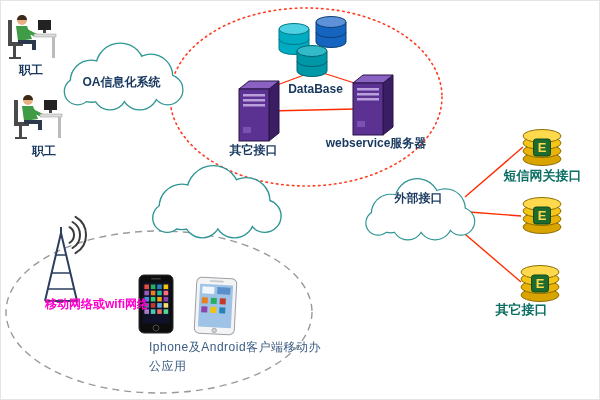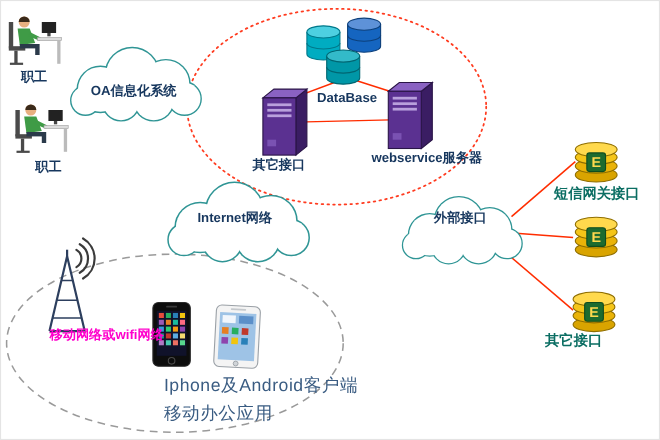--- a/index.html
+++ b/index.html
@@ -10,21 +10,21 @@
   }
   #stage svg{position:absolute;left:0;top:0;}
   .lbl{
     position:absolute;font-weight:bold;font-size:12px;color:#17375e;
     text-align:center;white-space:nowrap;line-height:1.2;
   }
   .lbl.teal{color:#0b6e63;font-size:13px;}
   .lbl.magenta{color:#ff00cc;}
   .lbl.clients{
     white-space:normal;text-align:left;font-weight:normal;
-    color:#3a5c82;font-size:16px;line-height:1.6;letter-spacing:.5px;
+    color:#3a5c82;font-size:12px;line-height:1.6;letter-spacing:.5px;
   }
   svg text{font-family:"Liberation Sans",sans-serif;}
 </style>
 </head>
 <body>
 
 <div id="stage">
 
   <svg width="600" height="400" viewBox="0 0 600 400">
     <defs>
@@ -208,26 +208,25 @@
       <rect x="15" y="29" width="6" height="6" fill="#f1c40f"></rect>
       <rect x="24" y="29" width="6" height="6" fill="#2980b9"></rect>
       <circle cx="20" cy="52.5" r="2.2" fill="#d0d4d8" stroke="#9aa0a6" stroke-width="0.8"></circle>
     </g>
   </svg>
 
   <div class="lbl" style="left:-1px;top:62px;width:62px;">职工</div>
   <div class="lbl" style="left:12px;top:143px;width:62px;">职工</div>
 
   <div class="lbl" style="left:68px;top:74px;width:105px;">OA信息化系统</div>
-  <div class="lbl" style="left:160px;top:190px;width:105px;">Internet网络</div>
   <div class="lbl" style="left:375px;top:190px;width:85px;">外部接口</div>
 
   <div class="lbl" style="left:272px;top:81px;width:85px;">DataBase</div>
   <div class="lbl" style="left:210px;top:142px;width:85px;">其它接口</div>
-  <div class="lbl" style="left:332px;top:135px;width:110px;">webservice服务器</div>
+  <div class="lbl" style="left:320px;top:135px;width:110px;">webservice服务器</div>
 
   <div class="lbl teal" style="left:494px;top:167px;width:95px;">短信网关接口</div>
   <div class="lbl teal" style="left:478px;top:301px;width:85px;">其它接口</div>
 
   <div class="lbl magenta" style="left:16px;top:296px;width:160px;">移动网络或wifi网络</div>
   <div class="lbl clients" style="left:148px;top:337px;width:178px;">Iphone及Android客户端移动办公应用</div>
 
 </div>
 
 </body></html>

